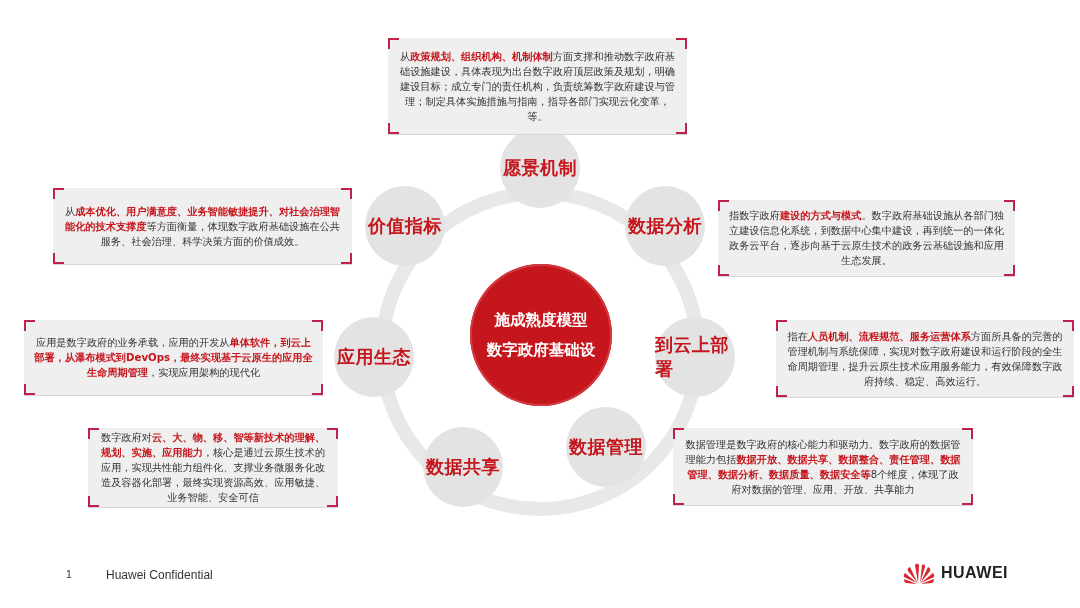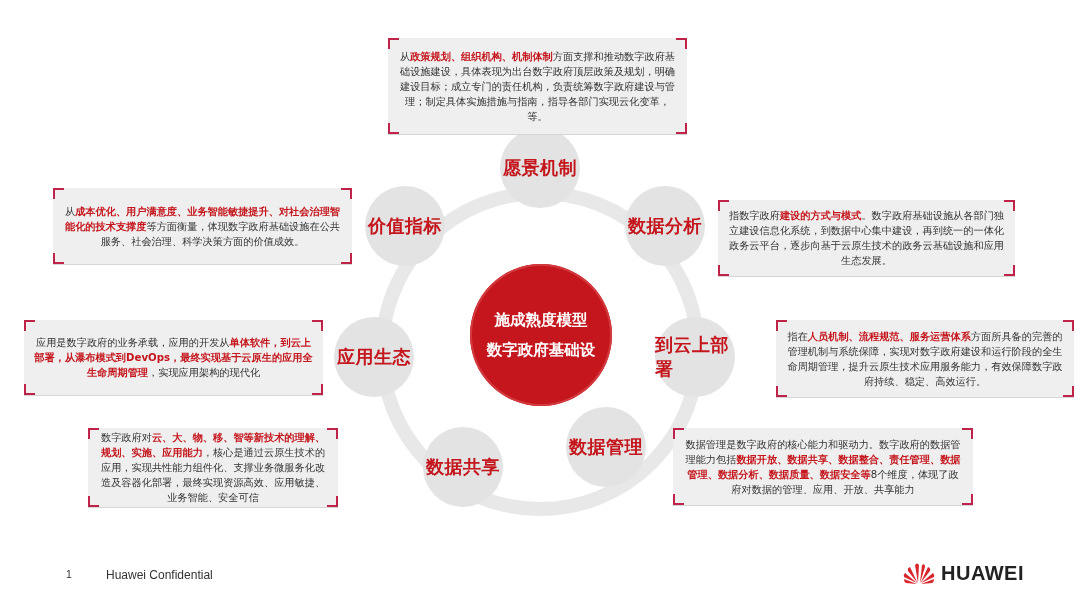--- a/index.html
+++ b/index.html
@@ -34,21 +34,21 @@
   .box .txt { display: block; }
   .box .hl { color: #c4161c; font-weight: bold; }
   .corner { position: absolute; width: 9px; height: 9px; border-color: #c0234a; border-style: solid; border-width: 0; }
   .corner.tl { left: 0; top: 0; border-left-width: 2px; border-top-width: 2px; }
   .corner.tr { right: 0; top: 0; border-right-width: 2px; border-top-width: 2px; }
   .corner.bl { left: 0; bottom: 0; border-left-width: 2px; border-bottom-width: 2px; }
   .corner.br { right: 0; bottom: 0; border-right-width: 2px; border-bottom-width: 2px; }
   .footer-page { position: absolute; left: 66px; top: 568px; font-size: 10.5px; color: #333; font-family: "Liberation Sans", sans-serif; }
   .footer-conf { position: absolute; left: 106px; top: 568px; font-size: 12px; color: #333; font-family: "Liberation Sans", sans-serif; }
   .logo { position: absolute; left: 902px; top: 561px; display: flex; align-items: center; }
-  .logo-text { font-family: "Liberation Sans", sans-serif; font-weight: bold; font-size: 20px; color: #222; margin-left: 5px; letter-spacing: 0.5px; }
+  .logo-text { font-family: "Liberation Sans", sans-serif; font-weight: bold; font-size: 16px; color: #222; margin-left: 5px; letter-spacing: 0.5px; }
 </style>
 </head>
 <body>
 
 <div class="ring"></div>
 
 <div class="center">
   <span>施成熟度模型</span>
   <span>数字政府基础设</span>
 </div>

